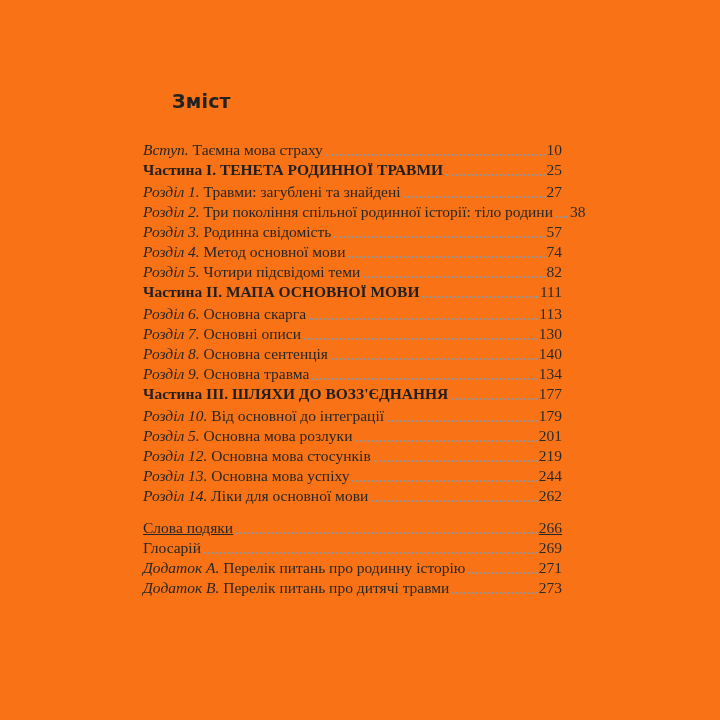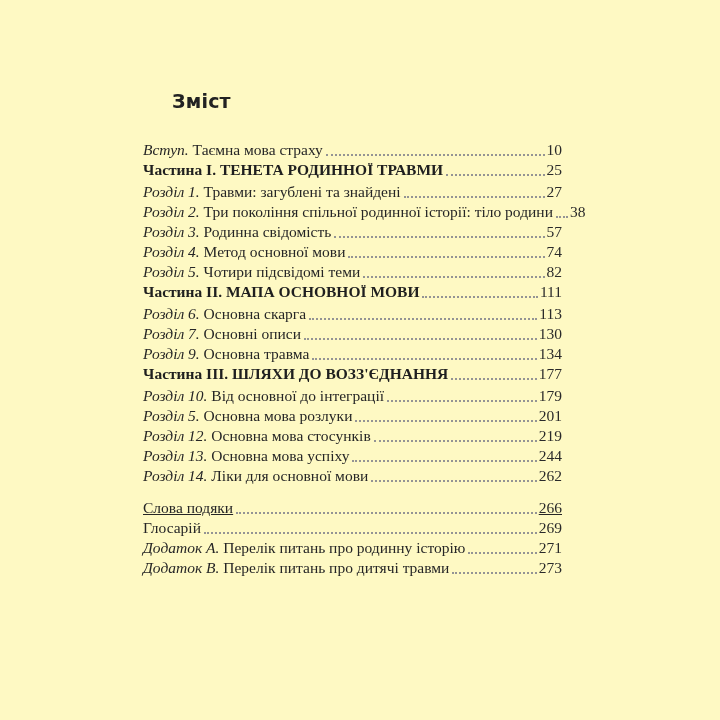--- a/index.html
+++ b/index.html
@@ -4,21 +4,21 @@
 <style>
   html, body {
     margin: 0;
     padding: 0;
     background: #ffffff;
   }
   .page {
     position: relative;
     width: 720px;
     height: 720px;
-    background: #fef9c3;
+    background: #f97316;
     overflow: hidden;
     font-family: "Liberation Serif", serif;
     color: #262626;
   }
   .page-title {
     position: absolute;
     left: 172px;
     top: 91px;
     margin: 0;
     font-family: "DejaVu Sans", sans-serif;
@@ -119,20 +119,25 @@
     <span class="entry-label"><span class="prefix">Розділ 6. </span><span class="rest">Основна скарга</span></span>
     <span class="leader"></span>
     <span class="pagenum">113</span>
   </div>
       <div class="toc-row chapter">
     <span class="entry-label"><span class="prefix">Розділ 7. </span><span class="rest">Основні описи</span></span>
     <span class="leader"></span>
     <span class="pagenum">130</span>
   </div>
       <div class="toc-row chapter">
+    <span class="entry-label"><span class="prefix">Розділ 8. </span><span class="rest">Основна сентенція</span></span>
+    <span class="leader"></span>
+    <span class="pagenum">140</span>
+  </div>
+      <div class="toc-row chapter">
     <span class="entry-label"><span class="prefix">Розділ 9. </span><span class="rest">Основна травма</span></span>
     <span class="leader"></span>
     <span class="pagenum">134</span>
   </div>
       <div class="toc-row part">
     <span class="entry-label"><span class="rest">Частина III. ШЛЯХИ ДО ВОЗЗ'ЄДНАННЯ</span></span>
     <span class="leader"></span>
     <span class="pagenum">177</span>
   </div>
       <div class="toc-row chapter">

